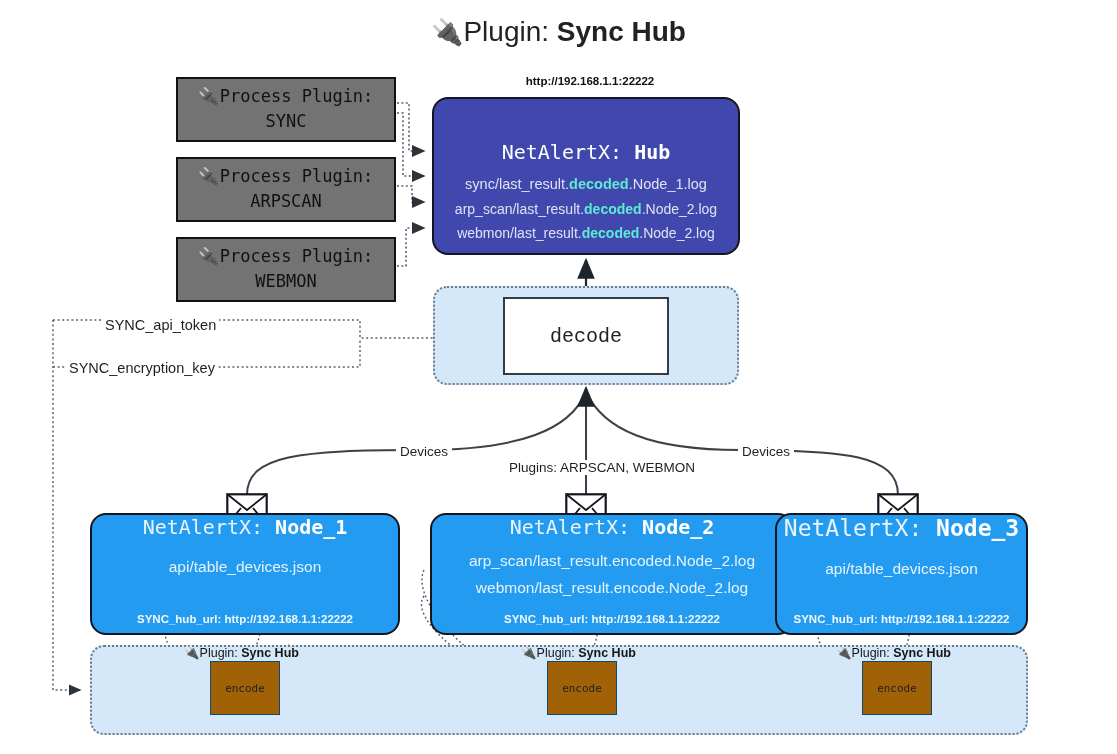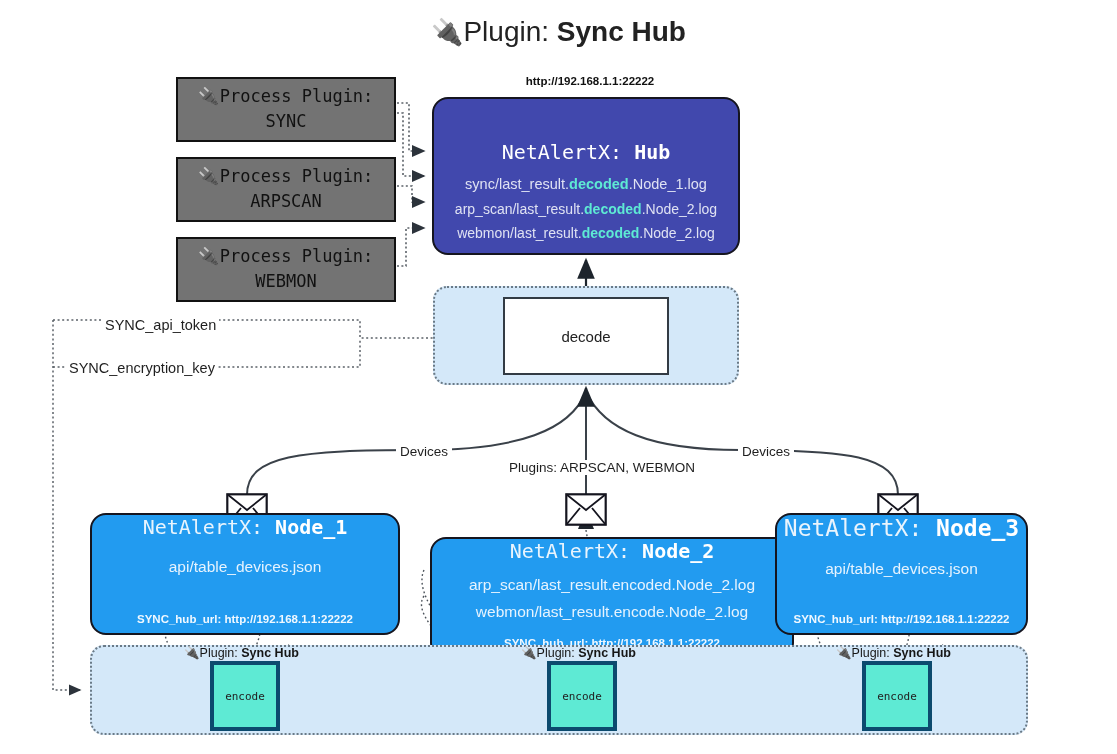--- a/index.html
+++ b/index.html
@@ -106,22 +106,22 @@
   }
   #decode-box {
     left: 503px; top: 297px;
     width: 166px; height: 78px;
     background: #ffffff;
     border: 2px solid #333b44;
     box-sizing: border-box;
     display: flex;
     align-items: center;
     justify-content: center;
-    font-family: Liberation Sans, sans-serif;
-    font-size: 15px;
+    font-family: Liberation Mono, monospace;
+    font-size: 20px;
     color: #222222;
   }
 
   
   .key-label {
     position: absolute;
     font-size: 14.5px;
     color: #1f1f1f;
     background: #ffffff;
     padding: 0 3px;
@@ -174,44 +174,44 @@
     position: absolute;
     left: 0; right: 0;
     bottom: 8px;
     text-align: center;
     font-size: 11.5px;
     font-weight: bold;
     color: #f0f8ff;
     white-space: nowrap;
   }
   #node1 { left: 90px;  top: 513px; width: 310px; height: 122px; }
-  #node2 { left: 430px; top: 513px; width: 364px; height: 122px; margin-top: 24px; }
+  #node2 { left: 430px; top: 513px; width: 364px; height: 122px; }
   #node3 { left: 775px; top: 513px; width: 253px; height: 122px; }
   #node3 .node-title { font-size: 23px; }
 
   
   .envelope {
     position: absolute;
     width: 42px; height: 33px;
   }
 
   
   #encode-zone {
     left: 90px; top: 645px;
     width: 938px; height: 90px;
     background: #d4e8f9;
     border: 2px dotted #6a7a87;
     border-radius: 14px;
     box-sizing: border-box;
   }
   .encode-box {
     position: absolute;
-    width: 70px; height: 70px;
-    background: #5eead4;
-    border: 4px solid #0c4a6e;
+    width: 70px; height: 54px;
+    background: #a16207;
+    border: 1px solid #0c4a6e;
     box-sizing: border-box;
     display: flex;
     align-items: center;
     justify-content: center;
     font-family: "DejaVu Sans Mono", "Liberation Mono", monospace;
     font-size: 11px;
     color: #222222;
   }
   #encode1 { left: 210px; top: 661px; }
   #encode2 { left: 547px; top: 661px; }

